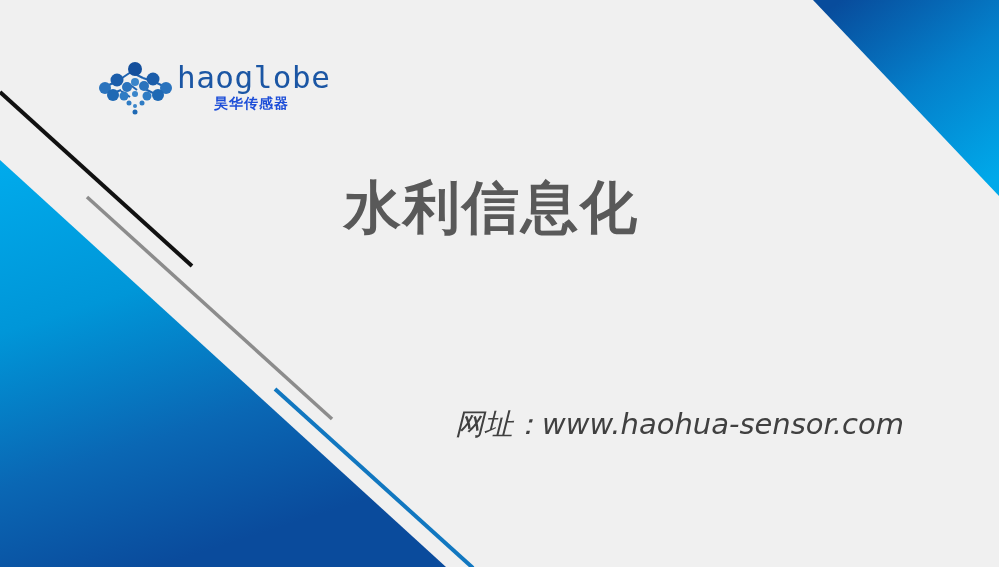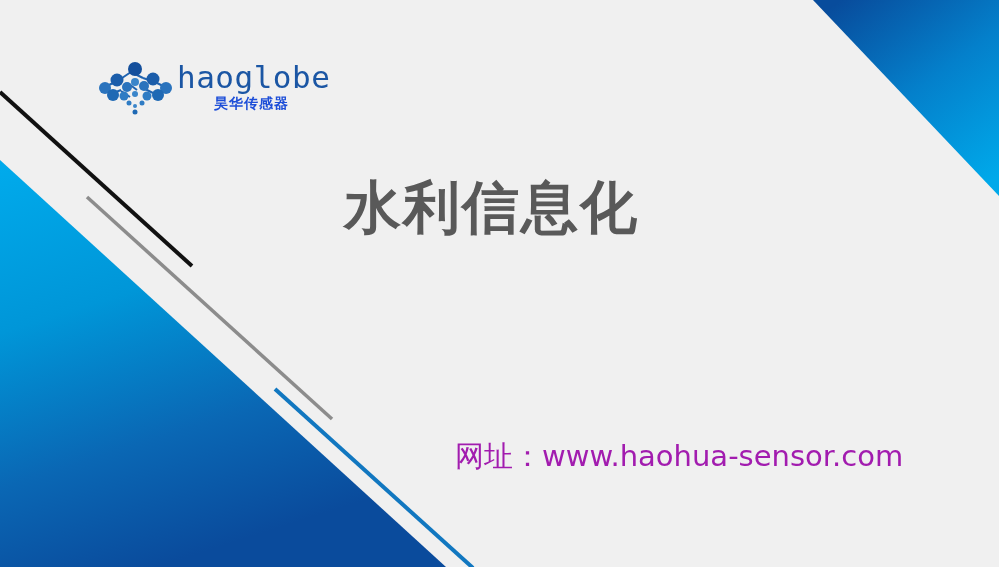--- a/index.html
+++ b/index.html
@@ -88,23 +88,24 @@
     white-space: nowrap;
   }
   .title-line-2 {
     padding-left: 130px;
   }
 
   
   #url-block {
     position: absolute;
     left: 455px;
-    top: 436px;
-    white-space: nowrap;
-    color: #a21caf;
+    top: 404px;
+    white-space: nowrap;
+    color: #404040;
+    font-style: italic;
   }
   .url-label {
     font-family: "DejaVu Sans", sans-serif;
     font-size: 29px;
     line-height: 40px;
     vertical-align: middle;
   }
   .url-value {
     font-family: "DejaVu Sans", sans-serif;
     font-size: 29px;

